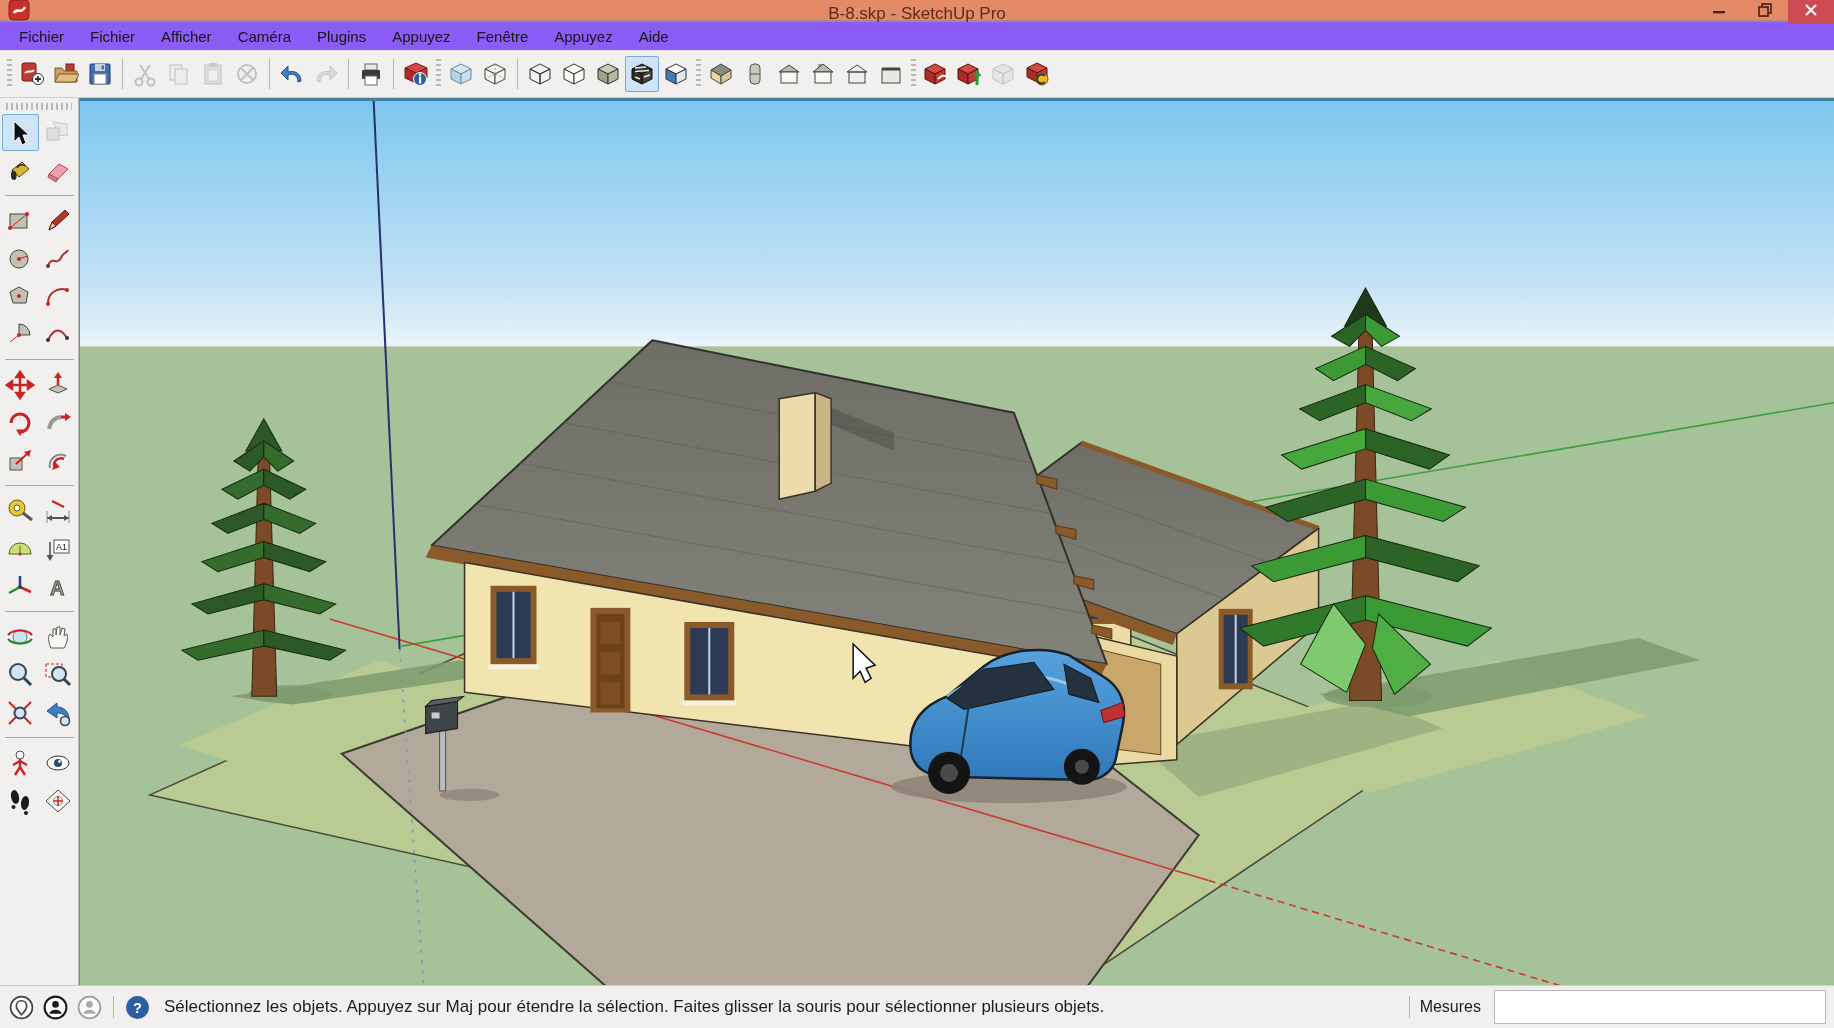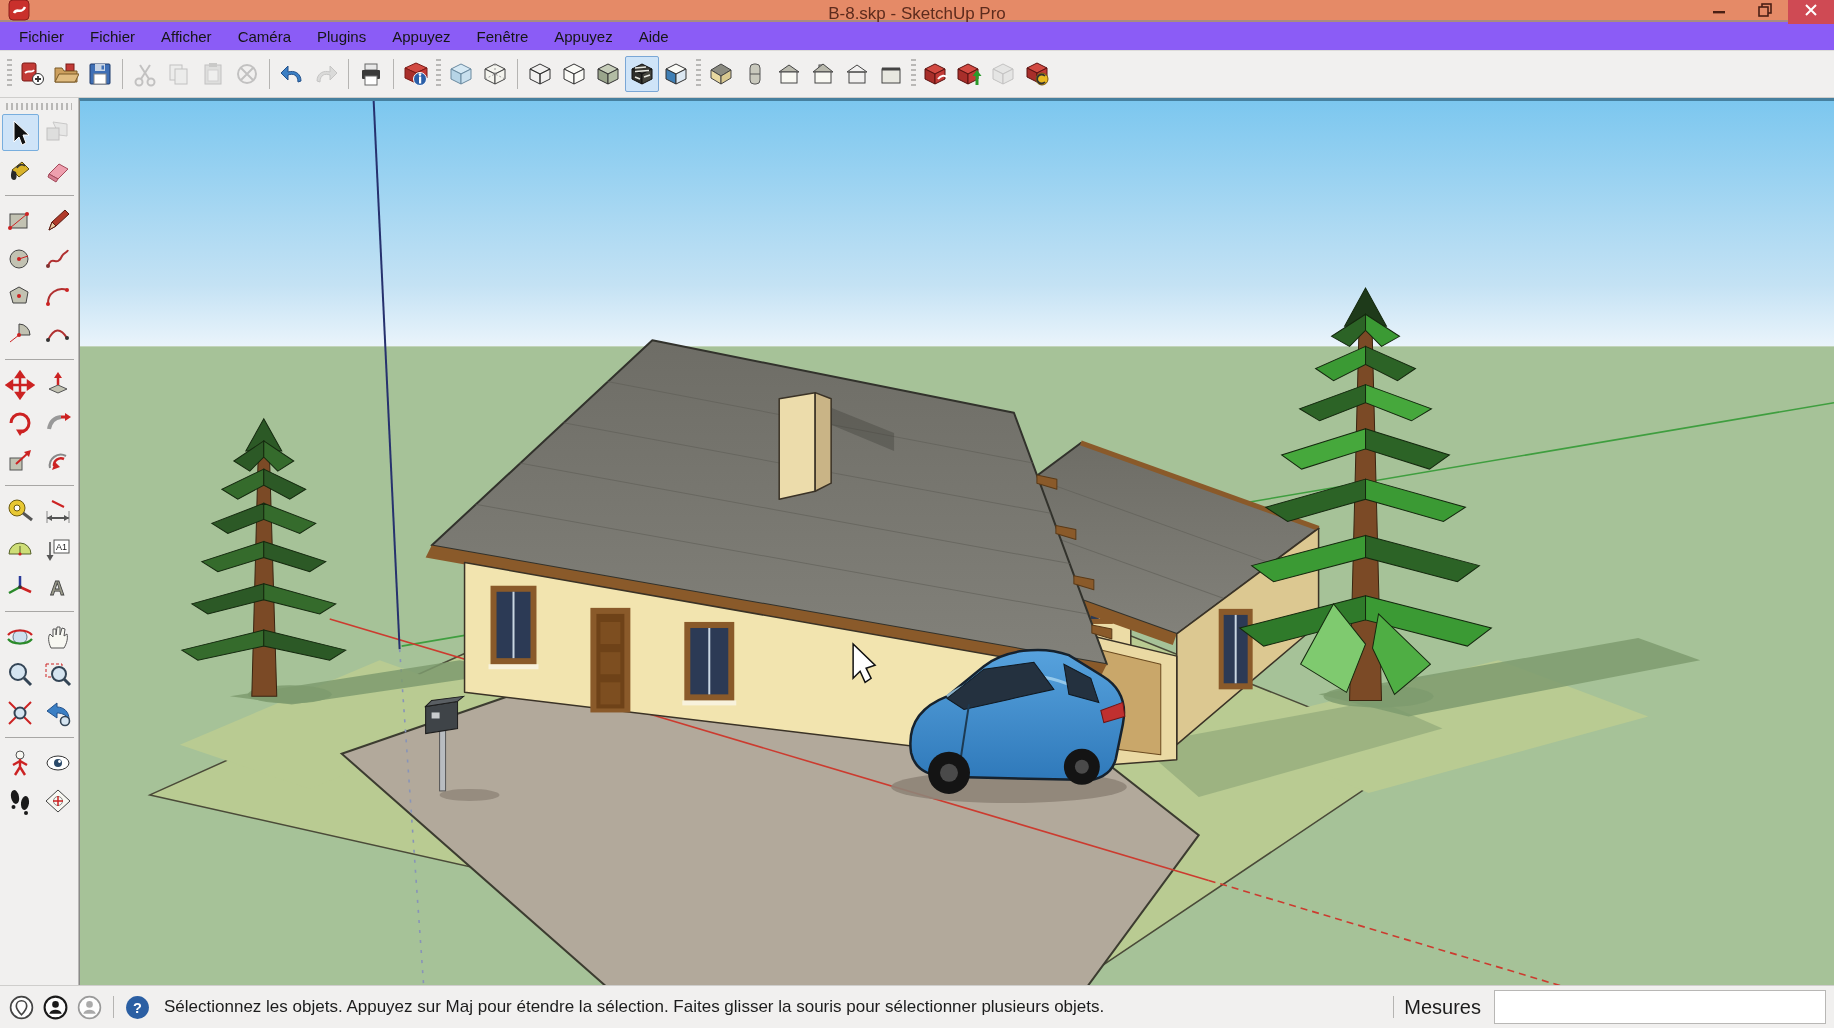--- a/index.html
+++ b/index.html
@@ -50,21 +50,21 @@
   .viewport { flex:1 1 auto; border-top:3px solid #46809f; border-left:1px solid #8a8a88; min-width:0; }
   .viewport svg { display:block; width:100%; height:100%; }
 
   
   .statusbar { height:43px; background:#f1f0ef; border-top:1px solid #cfcecc;
     display:flex; align-items:center; padding:0 8px; gap:7px; flex:0 0 auto; }
   .sicon { width:27px; height:27px; flex:0 0 auto; }
   .s-sep { width:1px; height:22px; background:#b5b4b2; margin:0 3px; }
   .s-msg { font-size:17px; color:#1c1c1c; white-space:nowrap; margin-left:6px; }
   .s-spacer { flex:1 1 auto; }
-  .s-label { font-size:20px; color:#1c1c1c; margin-right:6px; }
+  .s-label { font-size:16px; color:#1c1c1c; margin-right:6px; }
   .s-input { width:332px; height:34px; background:#fff; border:1px solid #b8b7b5;
     font-size:15px; padding:0 8px; font-family:"Liberation Sans",sans-serif; }
 </style>
 </head>
 <body>
 
 <div class="window">
 
   <div class="titlebar">
     <svg class="tb-logo" viewBox="0 0 22 22">

